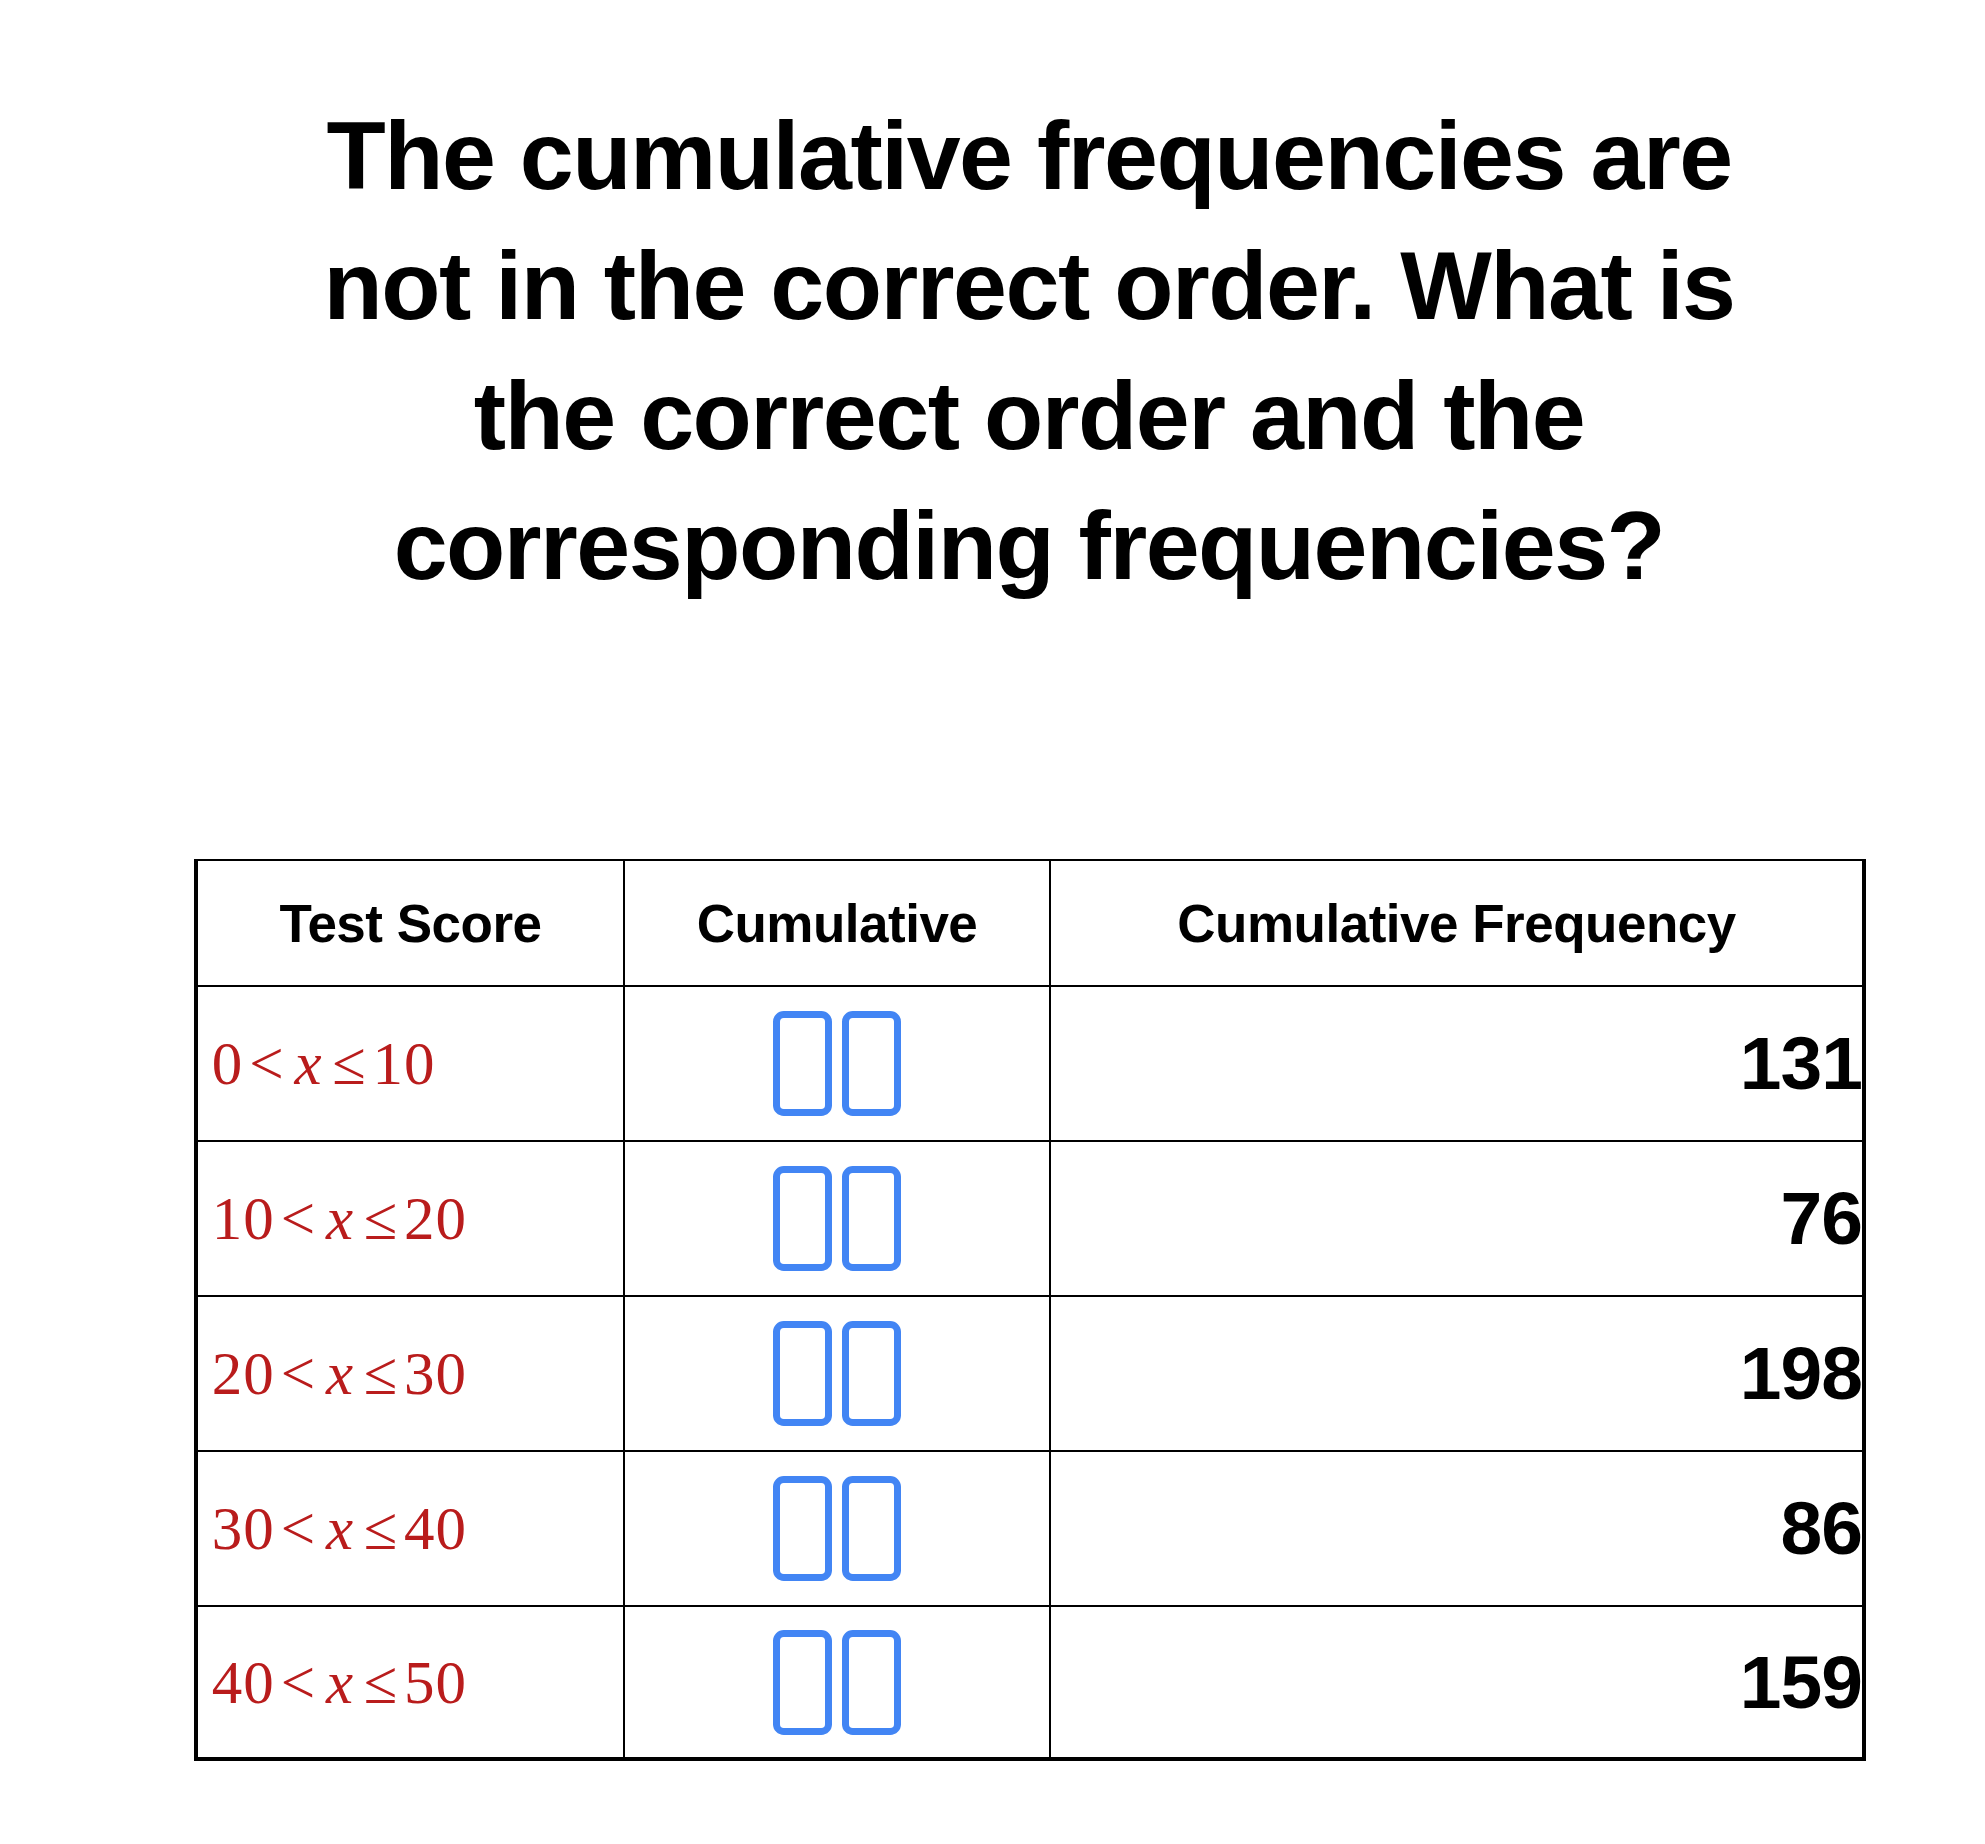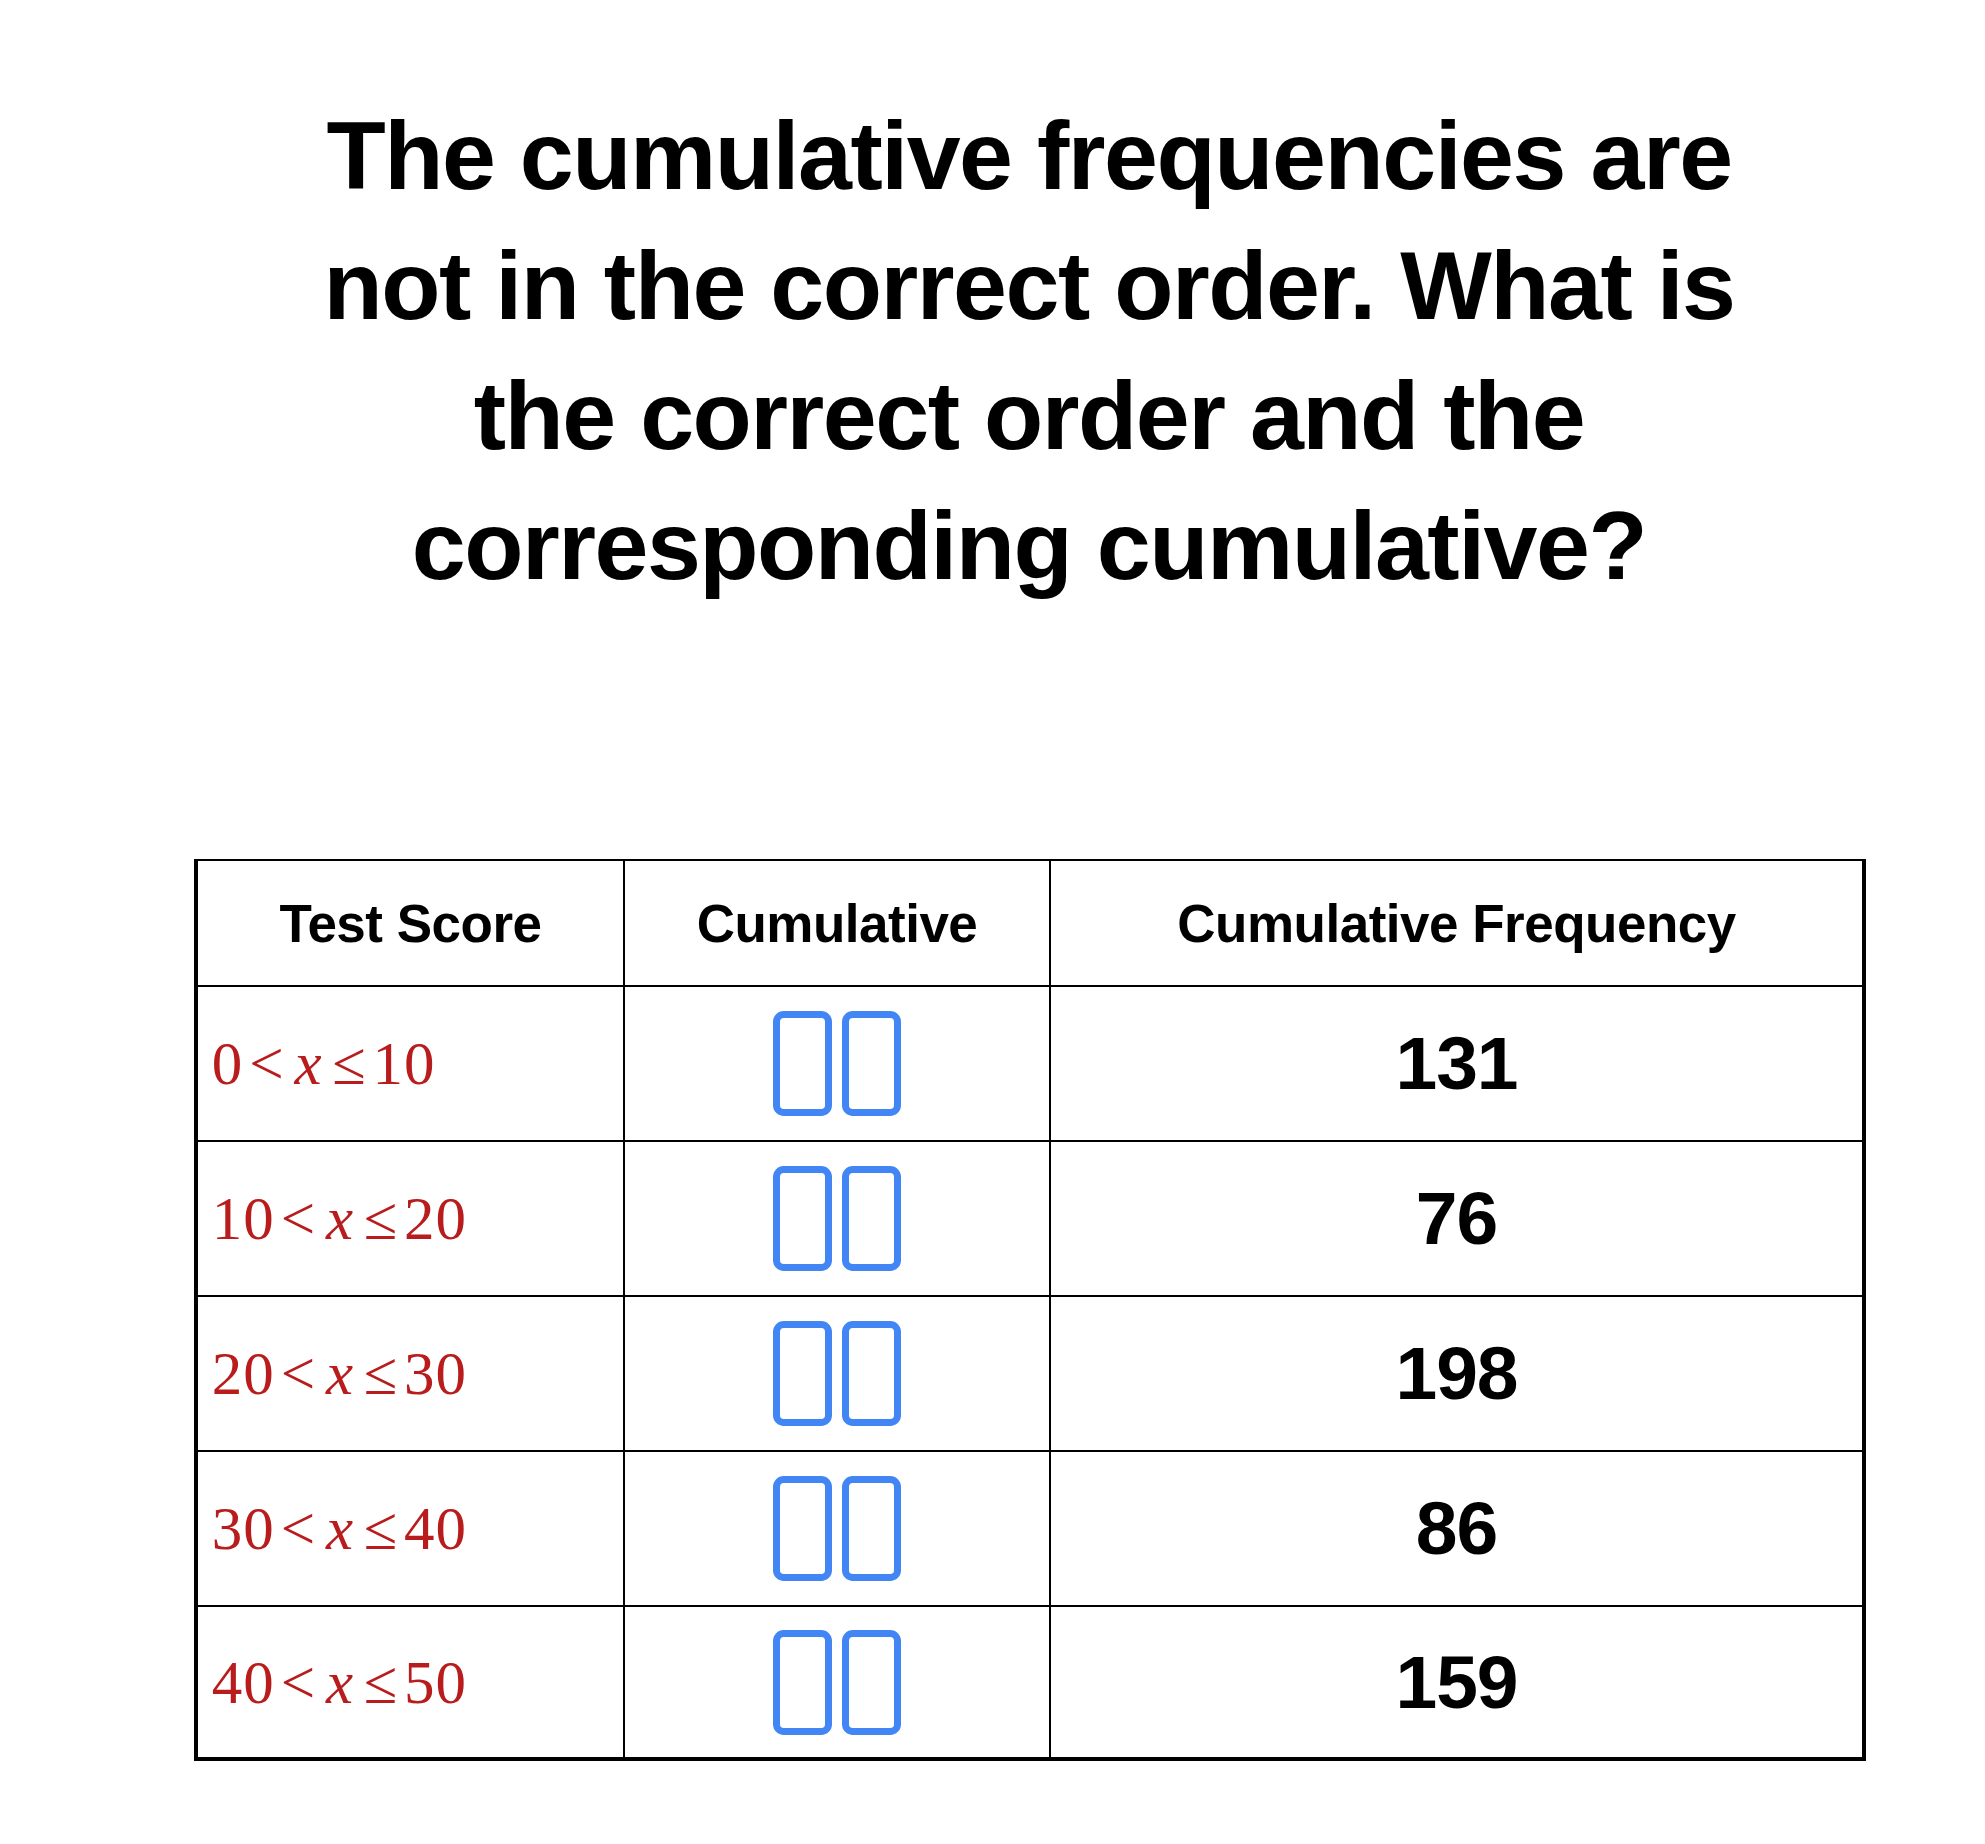--- a/index.html
+++ b/index.html
@@ -146,32 +146,33 @@
     text-align: center;
   }
   .cf-value {
     display: block;
     font-family: "Liberation Sans", sans-serif;
     font-weight: 700;
     font-size: 75px;
     line-height: 83px;
     letter-spacing: -1px;
     color: #000000;
+    text-align: right;
   }
 </style>
 </head>
 <body>
 
 <div class="page">
 
   <div class="question-block">
     <span class="question-line">The cumulative frequencies are</span>
     <span class="question-line">not in the correct order. What is</span>
     <span class="question-line">the correct order and the</span>
-    <span class="question-line">corresponding cumulative?</span>
+    <span class="question-line">corresponding frequencies?</span>
   </div>
 
   <div class="table-wrap">
     <table class="freq-table">
       <colgroup>
         <col class="c-score">
         <col class="c-freq">
         <col class="c-cumfreq">
       </colgroup>
       <thead>

